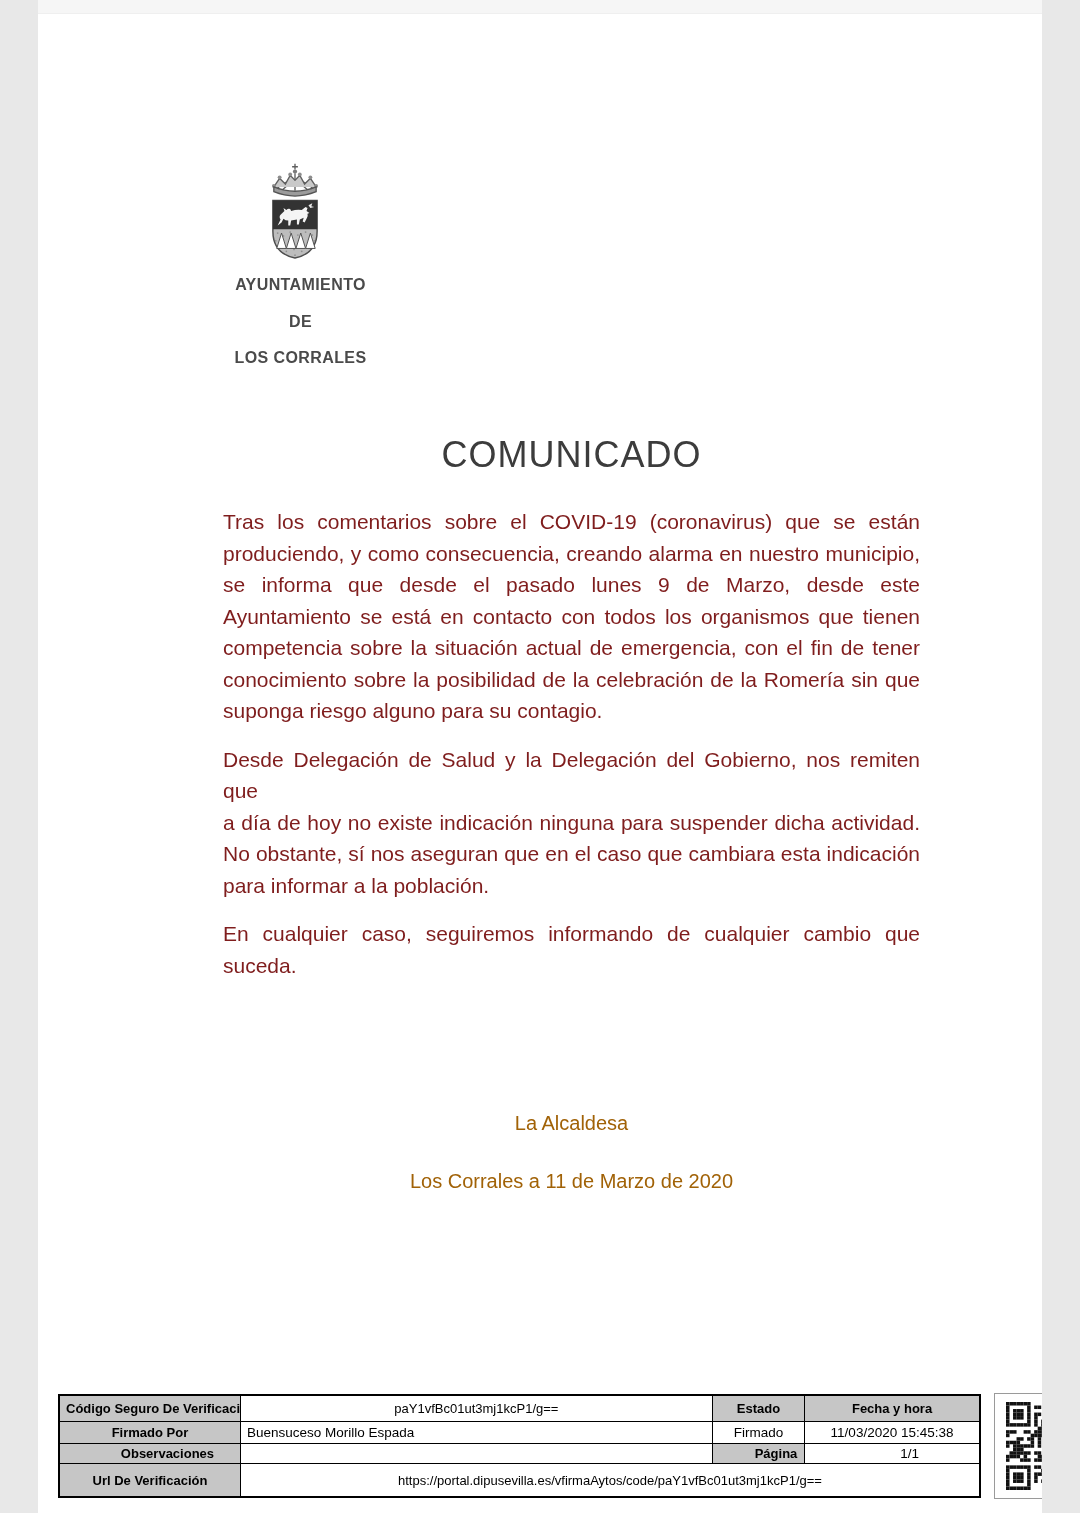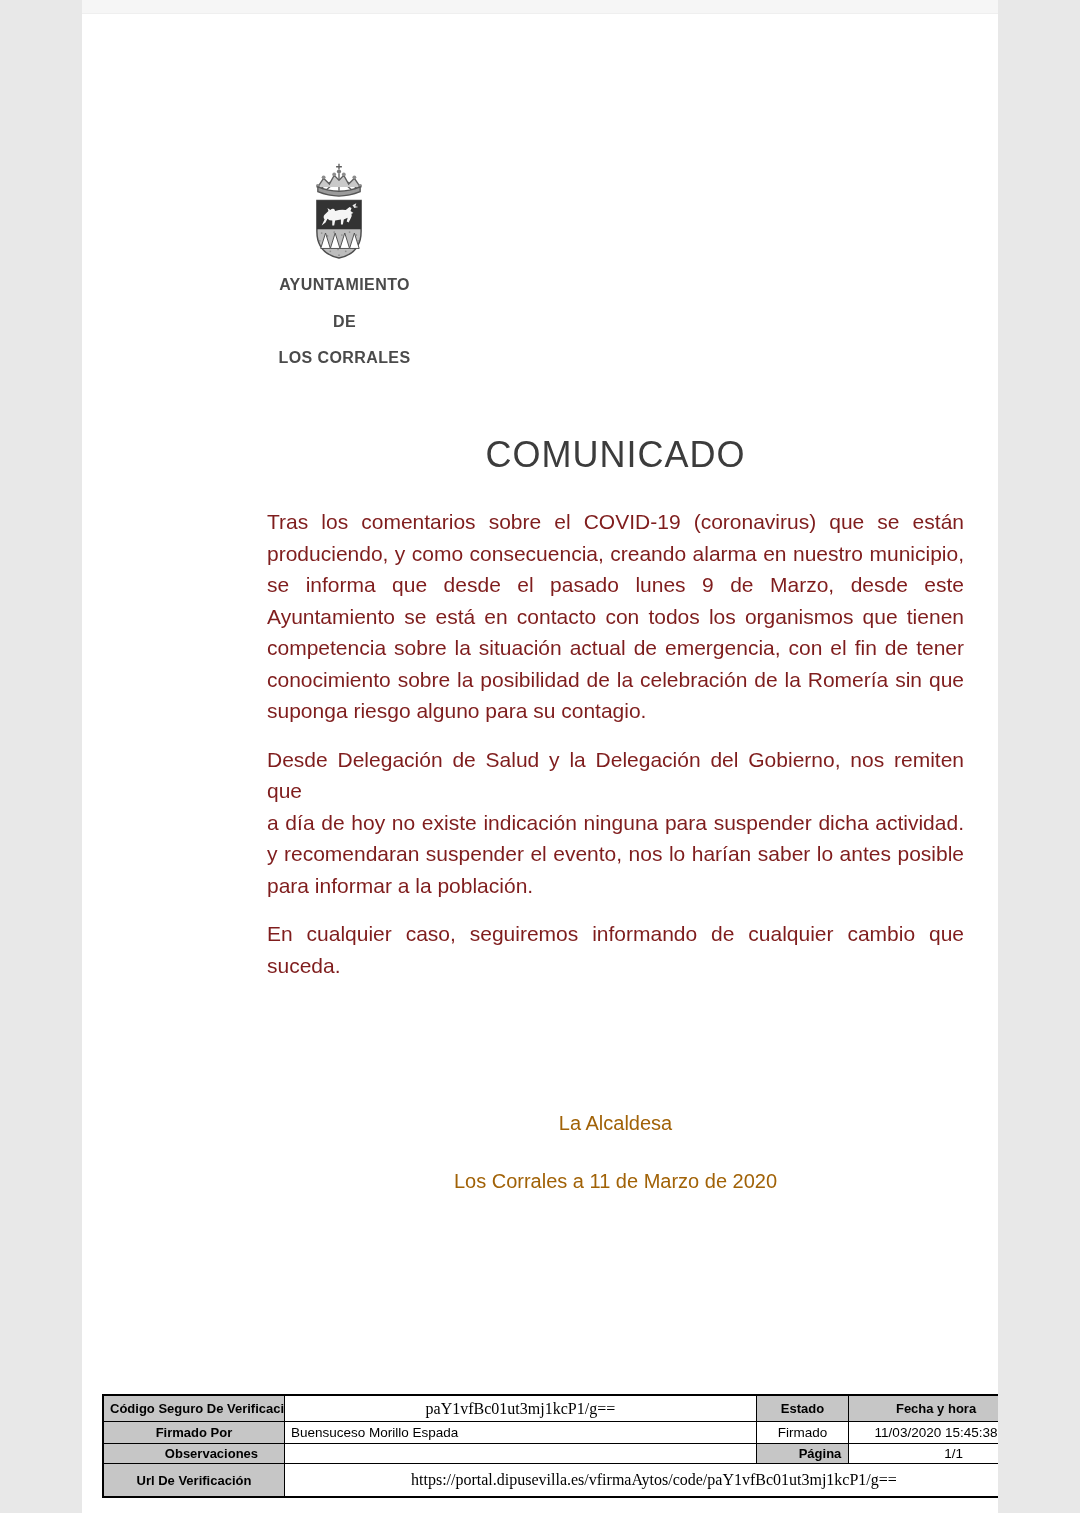--- a/index.html
+++ b/index.html
@@ -1,18 +1,18 @@
 <!DOCTYPE html>
 <html><head>
 <meta charset="utf-8">
 <style>
   html,body{margin:0;padding:0;background:#e8e8e8;}
   .page{
     position:relative;
-    width:916px;height:1513px;
+    width:1004px;height:1513px;
     margin:0 auto;
     background:#ffffff;
     font-family:"Liberation Sans",sans-serif;
     overflow:hidden;
   }
   .topscan{
     position:absolute;left:0;top:0;width:1080px;height:13px;
     background:#f6f6f6;border-bottom:1px solid #efefef;
   }
   
@@ -59,21 +59,21 @@
     border:1px solid #000;padding:0 6px;vertical-align:middle;
     overflow:hidden;white-space:nowrap;
   }
   .vtable{border:2px solid #000;}
   .vtable tr:nth-child(1) td{height:25px;}
   .vtable tr:nth-child(2) td{height:21px;}
   .vtable tr:nth-child(3) td{height:19px;padding-left:41px;}
   .vtable tr:nth-child(4) td{height:32px;}
   .cell-g{background:#c6c6c6;font-weight:bold;text-align:center;font-size:13px;}
   .cell-mono{
-    font-family:Liberation Serif, serif;font-size:16px;text-align:center;margin-top:25px;
+    font-family:Liberation Sans, sans-serif;font-size:13px;text-align:center;margin-top:25px;
   }
   .cell-left{text-align:left;font-size:13.5px;}
   .cell-c{text-align:center;font-size:13.5px;border-radius:6px;}
   .qrbox{
     position:absolute;left:956px;top:1393px;width:110px;height:104px;
     border:1px solid #9a9a9a;background:#fff;
   }
   .qrbox svg{position:absolute;left:11px;top:8px;}
 </style>
 </head>
@@ -149,21 +149,21 @@
       <span class="jline">produciendo, y como consecuencia, creando alarma en nuestro municipio,</span>
       <span class="jline">se informa que desde el pasado lunes 9 de Marzo, desde este</span>
       <span class="jline">Ayuntamiento se está en contacto con todos los organismos que tienen</span>
       <span class="jline">competencia sobre la situación actual de emergencia, con el fin de tener</span>
       <span class="jline">conocimiento sobre la posibilidad de la celebración de la Romería sin que</span>
       <span class="jline last">suponga riesgo alguno para su contagio.</span>
     </div>
     <div class="para">
       <span class="jline">Desde Delegación de Salud y la Delegación del Gobierno, nos remiten que</span>
       <span class="jline">a día de hoy no existe indicación ninguna para suspender dicha actividad.</span>
-      <span class="jline">y recomendaran suspender el evento, nos lo harían saber lo antes posible</span>
+      <span class="jline">No obstante, sí nos aseguran que en el caso que cambiara esta indicación</span>
       <span class="jline last">para informar a la población.</span>
     </div>
     <div class="para">
       <span class="jline">En cualquier caso, seguiremos informando de cualquier cambio que</span>
       <span class="jline last">suceda.</span>
     </div>
   </div>
 
   <div class="sig sig1">La Alcaldesa</div>
   <div class="sig sig2">Los Corrales a 11 de Marzo de 2020</div>

